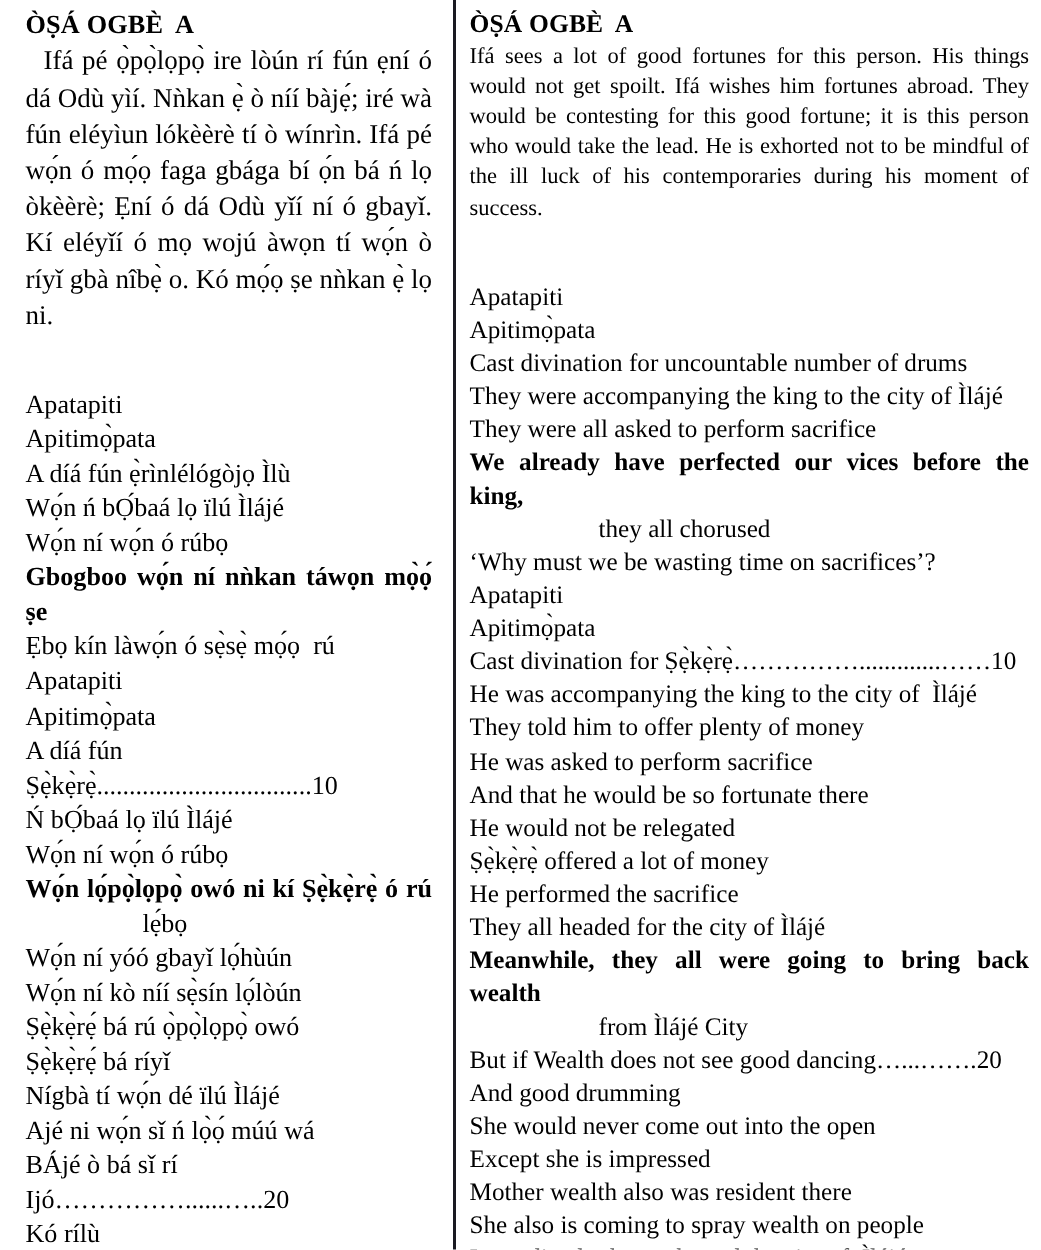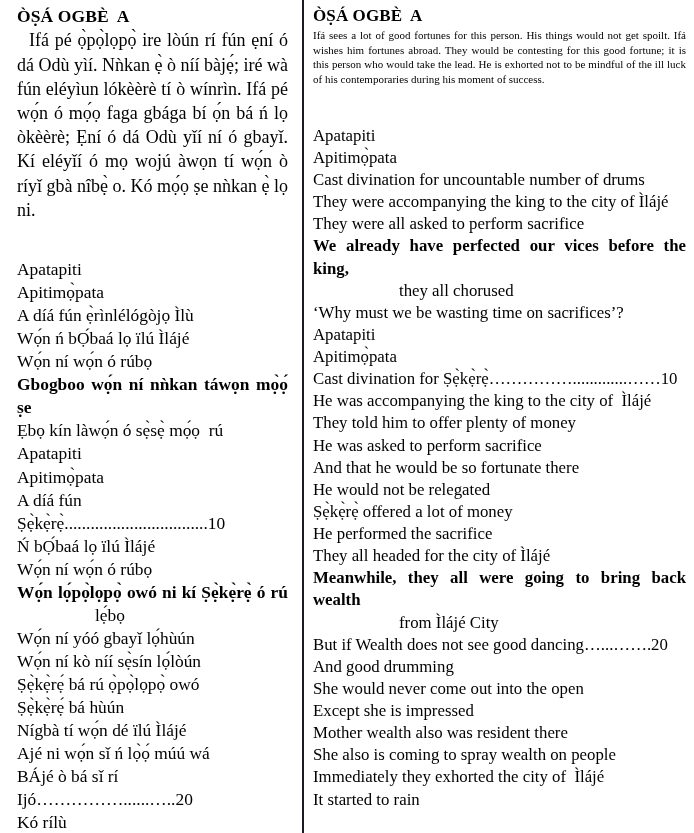--- a/index.html
+++ b/index.html
@@ -61,21 +61,21 @@
 
   
   .prose {
     font-size: 18px;
     line-height: 1.345;
     text-align: justify;
     text-justify: inter-word;
     margin: 0;
   }
   .col-left .prose { text-indent: 12px; }
-  .col-right .prose { font-size: 11px; line-height: 1.345; }
+  .col-right .prose { font-size: 15px; line-height: 1.345; }
 
   
   .verse {
     margin: 0;
     padding: 0;
     list-style: none;
   }
   .col-left .verse { margin-top: 36px; }
   .col-right .verse { margin-top: 38px; }
 
@@ -133,21 +133,21 @@
         <li>Apatapiti</li>
         <li>Apitimọ̀pata</li>
         <li>A díá fún Ṣẹ̀kẹ̀rẹ̀.................................10</li>
         <li>Ń bỌ́baá lọ ïlú Ìlájé</li>
         <li>Wọ́n ní wọ́n ó rúbọ</li>
         <li class="spread"><span class="spread-inner">Wọ́n lọ́pọ̀lọpọ̀ owó ni kí Ṣẹ̀kẹ̀rẹ̀ ó rú</span></li>
         <li class="cont">lẹ́bọ</li>
         <li>Wọ́n ní yóó gbayǐ lọ́hùún</li>
         <li>Wọ́n ní kò níí sẹ̀sín lọ́lòún</li>
         <li>Ṣẹ̀kẹ̀rẹ́ bá rú ọ̀pọ̀lọpọ̀ owó</li>
-        <li>Ṣẹ̀kẹ̀rẹ́ bá hùún</li>
+        <li>Ṣẹ̀kẹ̀rẹ́ bá ríyǐ</li>
         <li>Nígbà tí wọ́n dé ïlú Ìlájé</li>
         <li>Ajé ni wọ́n sǐ ń lọ̀ọ́ múú wá</li>
         <li>BÁjé ò bá sǐ rí Ijó……………......…..20</li>
         <li>Kó rílù</li>
       </ul>
   </div>
 
   <div class="col col-right">
     <div class="col-title">ÒṢÁ OGBÈ  A</div>
 

